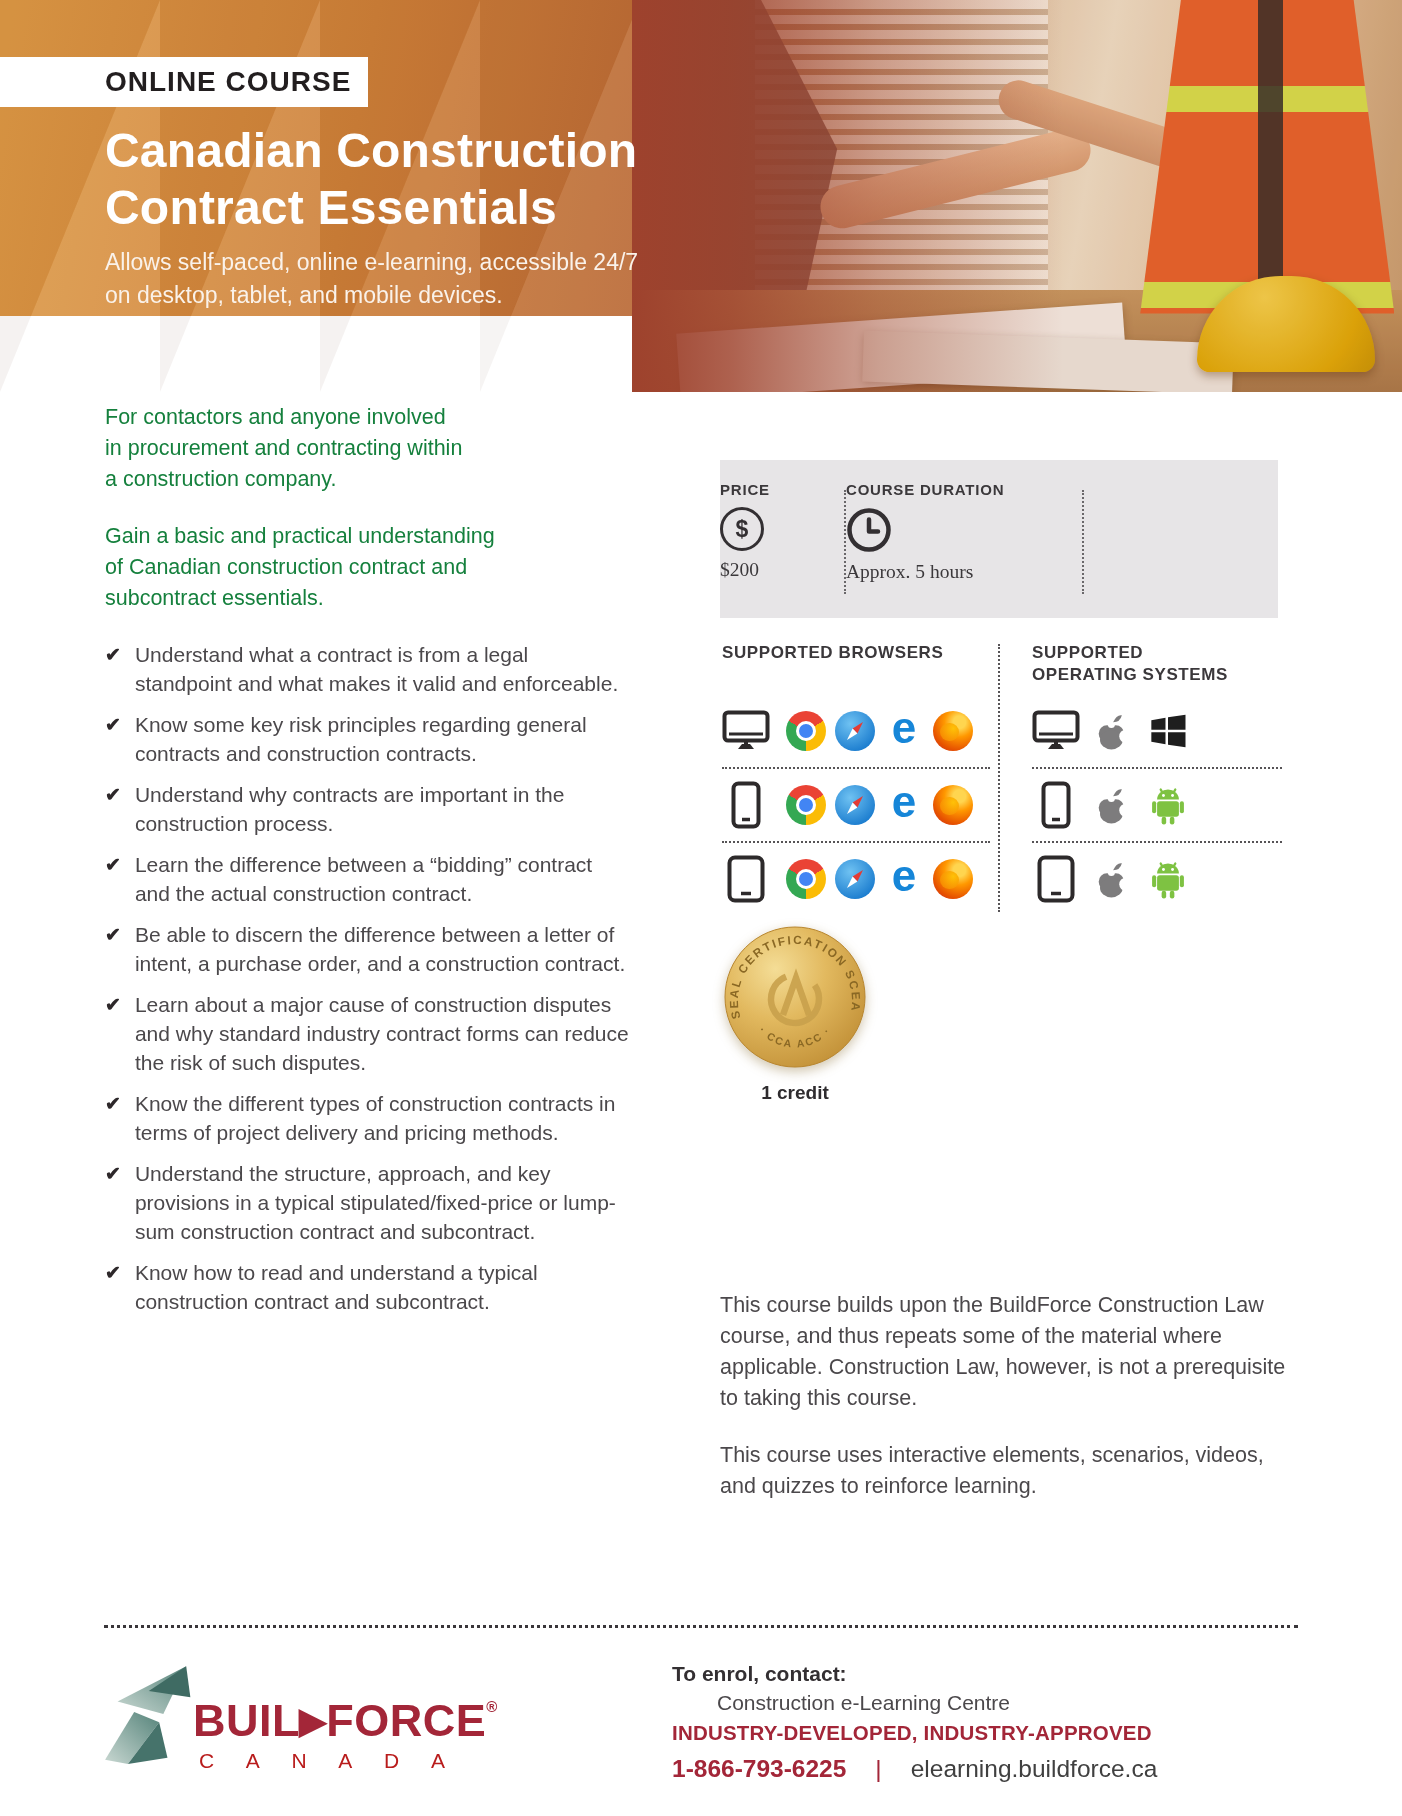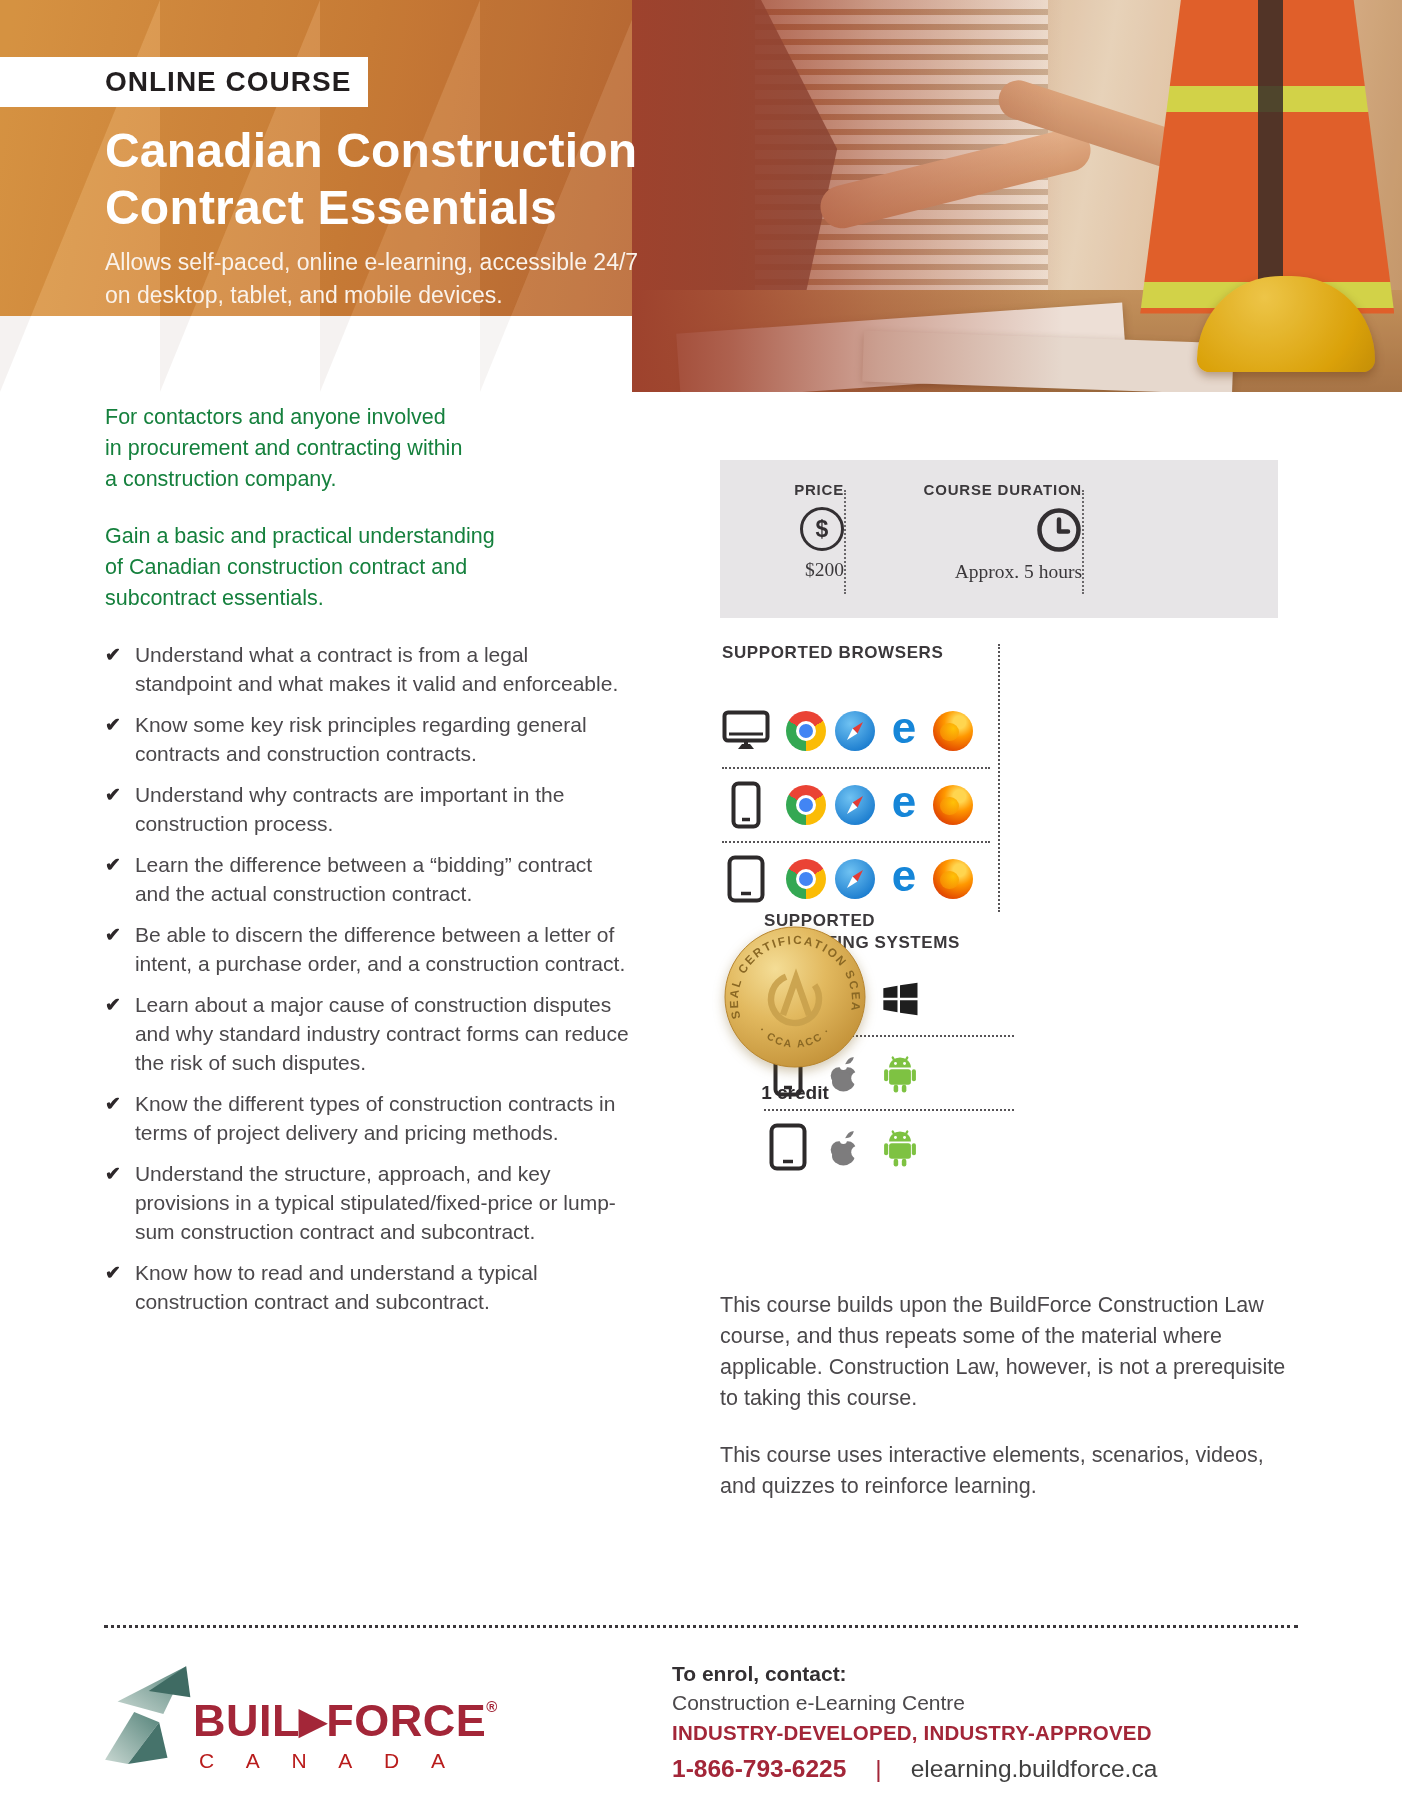--- a/index.html
+++ b/index.html
@@ -51,40 +51,40 @@
   .leftcol { position: absolute; left: 105px; top: 402px; width: 525px; }
   .leftcol p { font-size: 21.5px; line-height: 31px; color: #15803d; white-space: pre-line; margin-bottom: 26px; }
   .objectives { list-style: none; margin-top: 4px; }
   .objectives li { display: flex; gap: 14px; margin-bottom: 12px; }
   .chk { flex: 0 0 auto; font-size: 19px; font-weight: 700; color: #2D282A; line-height: 29px; }
   .obj-text { font-size: 21px; line-height: 29px; color: #4B484B; }
 
   
   .info-box { position: absolute; left: 720px; top: 460px; width: 558px; height: 158px; background: #E7E5E7;
               display: flex; align-items: stretch; padding: 20px 0 14px 0; }
-  .ib-col { display: flex; flex-direction: column; align-items: flex-end; justify-content: flex-start; gap: 8px; }
+  .ib-col { display: flex; flex-direction: column; align-items: flex-start; justify-content: flex-start; gap: 8px; }
   .ib-col.price { width: 124px; }
   .ib-col.duration { width: 236px; }
   .ib-col.langs { width: 196px; }
   .ib-div { border-left: 2px dotted #6A676A; height: 104px; align-self: center; }
   .ib-label { font-size: 15px; font-weight: 700; letter-spacing: .8px; color: #3B383B; text-align: center;
               white-space: pre-line; line-height: 19px; }
   .ib-value { font-size: 19.5px; color: #3B383B; font-family: Liberation Serif, serif; }
   .dollar-circle { width: 44px; height: 44px; border: 3.5px solid #332F32; border-radius: 50%;
                    display: flex; align-items: center; justify-content: center;
                    font-size: 23px; font-weight: 700; color: #332F32; }
   .lang-row { display: flex; align-items: center; gap: 13px; margin-top: 14px; }
   .lang { font-size: 27px; font-weight: 700; color: #2F2C2F; letter-spacing: .5px; }
   .lang-sep { width: 2px; height: 27px; background: #8E8B8E; }
 
   
   .support { position: absolute; left: 722px; top: 642px; width: 560px; }
   .sup-head { font-size: 17px; font-weight: 700; letter-spacing: .6px; color: #3B383B;
               white-space: pre-line; line-height: 22px; }
-  .sup-cols { display: flex; flex-direction: column; }
+  .sup-cols { display: flex; }
   .sup-col-browsers { width: 268px; }
   .sup-col-os { width: 250px; margin-left: 42px; }
   .sup-vdiv { position: absolute; left: 276px; top: 2px; height: 268px; border-left: 2px dotted #565356; }
   .head-slot { height: 58px; }
   .dev-row { height: 62px; display: flex; align-items: center; gap: 16px; }
   .dev-row .browser-icons { display: flex; align-items: center; gap: 9px; }
   .row-sep { border-top: 2px dotted #565356; margin: 5px 0; }
   .devicon { flex: 0 0 auto; display: flex; align-items: center; }
 
   .b-ic { width: 40px; height: 40px; border-radius: 50%; position: relative; flex: 0 0 auto; }
@@ -111,21 +111,21 @@
   .foot-line { position: absolute; left: 104px; top: 1625px; width: 1194px; border-top: 3px dotted #39363A; }
   .logo { position: absolute; left: 103px; top: 1664px; display: flex; }
   .logo-text { margin-left: -14px; margin-top: 20px; }
   .wordmark { font-size: 45px; font-weight: 700; color: #A32638; letter-spacing: .5px; line-height: 46px; white-space: nowrap; }
   .wordmark .dchev { display: inline-block; font-size: 36px; transform: translateY(-3px); margin: 0 -1px; }
   .wordmark sup { font-size: 15px; vertical-align: 24px; }
   .logo-canada { font-size: 21px; color: #b91c1c; letter-spacing: 13.5px; margin-top: 2px; padding-left: 6px; }
 
   .contact { position: absolute; left: 672px; top: 1662px; }
   .contact .c1 { font-size: 21px; font-weight: 700; color: #332F32; margin-bottom: 5px; }
-  .contact .c2 { font-size: 21px; color: #4B484B; margin-bottom: 6px; }
+  .contact .c2 { font-size: 21px; color: #4B484B; margin-bottom: 6px; margin-left: 45px; }
   .contact .c3 { font-size: 20.5px; font-weight: 700; color: #A32638; letter-spacing: .2px; margin-bottom: 6px; }
   .contact .c4 { font-size: 24.5px; display: flex; align-items: center; gap: 29px; margin-top: 10px; }
   .contact .phone { font-weight: 700; color: #A32638; }
   .contact .pipe { color: #A32638; font-weight: 400; }
   .contact .site { color: #404040; }
 </style>
 </head>
 <body>
 
 <div class="page">

